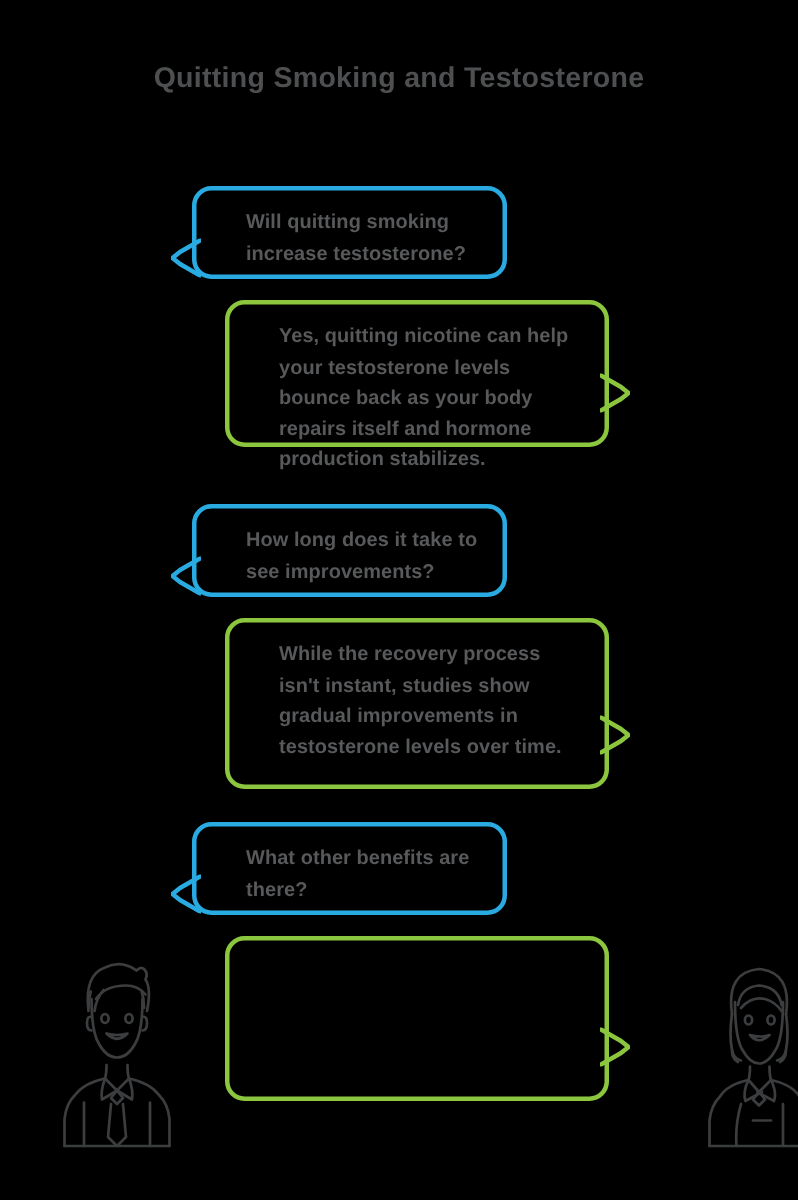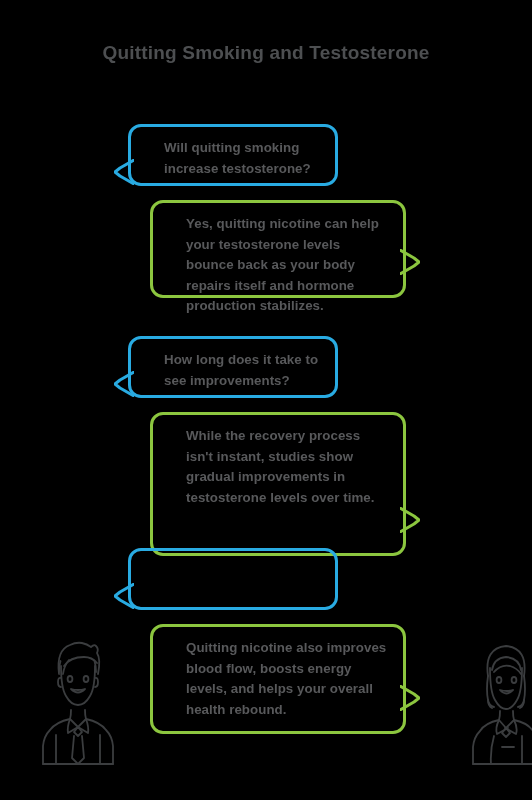--- a/index.html
+++ b/index.html
@@ -126,38 +126,38 @@
       <span class="bubble-text">Yes, quitting nicotine can help your testosterone levels bounce back as your body repairs itself and hormone production stabilizes.</span>
     </div>
 
     <div class="bubble question" style="top:212px; height:62px;">
       <svg class="tail-left" viewBox="0 0 20 26">
         <path d="M20 1 L6 9 L1 13 L6 17 L20 25" fill="none" stroke="#29abe2" stroke-width="3" stroke-linecap="round" stroke-linejoin="round"></path>
       </svg>
       <span class="bubble-text">How long does it take to see improvements?</span>
     </div>
 
-    <div class="bubble answer" style="top:288px; height:144px;">
+    <div class="bubble answer" style="top:288px; height:114px;">
       <svg class="tail-right" viewBox="0 0 20 26">
         <path d="M0 1 L14 9 L19 13 L14 17 L0 25" fill="none" stroke="#8cc63f" stroke-width="3" stroke-linecap="round" stroke-linejoin="round"></path>
       </svg>
       <span class="bubble-text">While the recovery process isn't instant, studies show gradual improvements in testosterone levels over time.</span>
     </div>
 
     <div class="bubble question" style="top:424px; height:62px;">
       <svg class="tail-left" viewBox="0 0 20 26">
         <path d="M20 1 L6 9 L1 13 L6 17 L20 25" fill="none" stroke="#29abe2" stroke-width="3" stroke-linecap="round" stroke-linejoin="round"></path>
       </svg>
+      <span class="bubble-text">What other benefits are there?</span>
     </div>
 
     <div class="bubble answer" style="top:500px; height:110px;">
       <svg class="tail-right" viewBox="0 0 20 26">
         <path d="M0 1 L14 9 L19 13 L14 17 L0 25" fill="none" stroke="#8cc63f" stroke-width="3" stroke-linecap="round" stroke-linejoin="round"></path>
       </svg>
-      <span class="bubble-text">Quitting nicotine also improves blood flow, boosts energy levels, and helps your overall health rebound.</span>
     </div>
 
   </div>
 
   <svg class="figure male" width="100" height="130" viewBox="0 0 100 130">
     <g fill="none" stroke="#3b3d3f" stroke-width="1.8" stroke-linecap="round" stroke-linejoin="round">
 
       <path d="M31 36 q0 -6 1.5 -11 M68 36 q0 -6 -1.5 -11"></path>
       <path d="M33 30 q0 22 5 30 q5 9 12 9 q7 0 12 -9 q5 -8 5 -30"></path>
 

